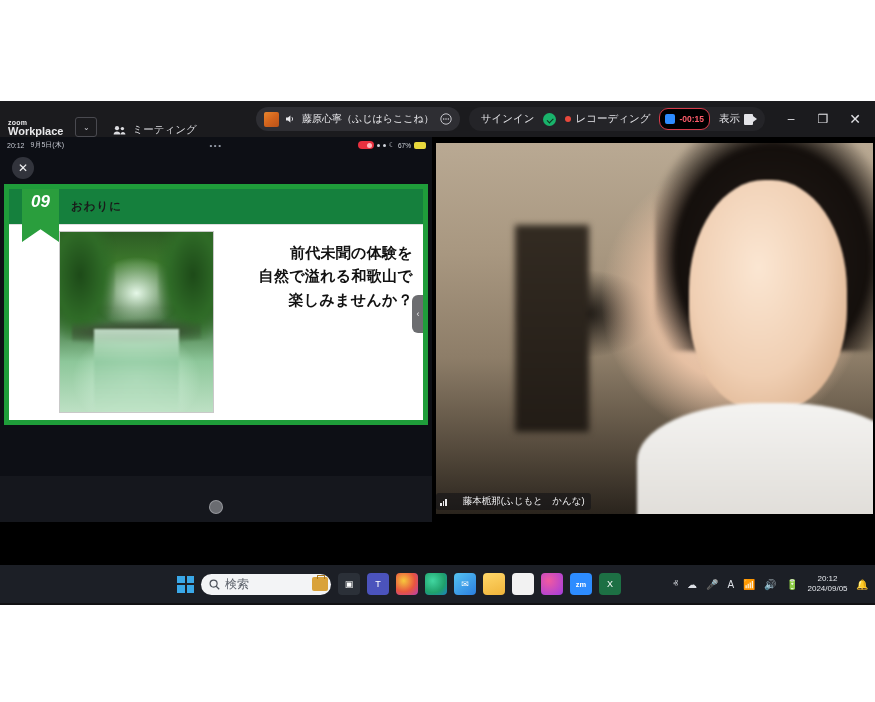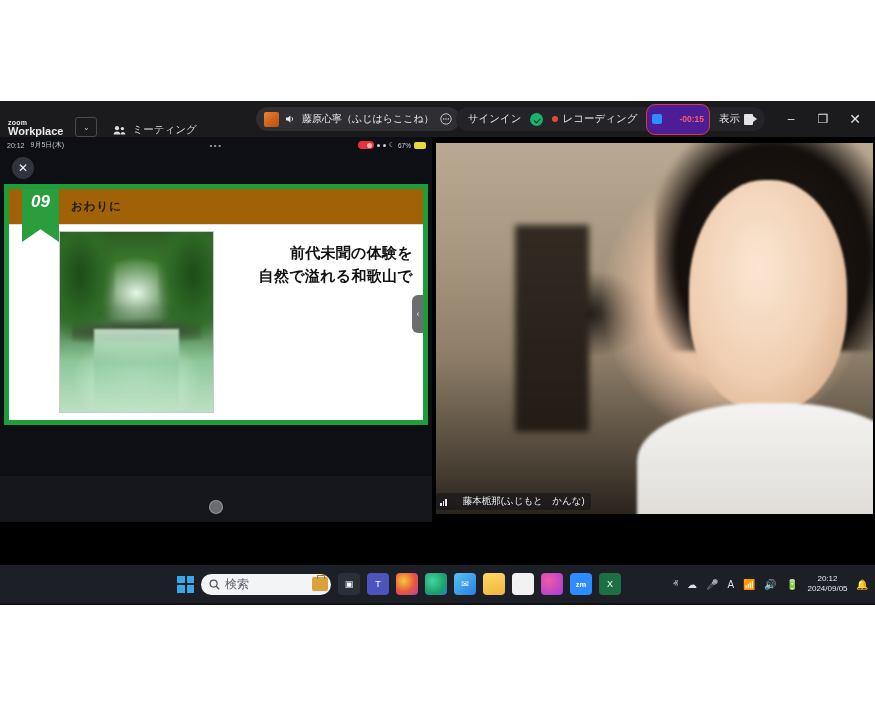--- a/index.html
+++ b/index.html
@@ -57,23 +57,23 @@
   }
   .tb-pill .item { color: #e4e4e8; font-size: 10.5px; display: flex; align-items: center; gap: 4px; white-space: nowrap; }
   .shield { width: 13px; height: 13px; border-radius: 50%; background: #19b36b; position: relative; }
   .shield::after {
     content: ""; position: absolute; left: 3.2px; top: 5.5px; width: 5px; height: 2.5px;
     border-left: 1.6px solid #0d2f1c; border-bottom: 1.6px solid #0d2f1c;
     transform: rotate(-45deg);
   }
   .recdot { width: 6px; height: 6px; border-radius: 50%; background: #e8483c; }
   .rec-badge {
-    display: flex; align-items: center; gap: 17px;
-    border: 1px solid #d63b4a; border-radius: 9px; height: 31px; padding: 0 5px;
-    background: #4c1d95;
+    display: flex; align-items: center; gap: 4px;
+    border: 1px solid #d63b4a; border-radius: 9px; height: 22px; padding: 0 5px;
+    background: #000000;
   }
   .rec-badge .sq { width: 10px; height: 10px; border-radius: 2px; background: #2d8cff; }
   .rec-badge .tm { color: #ff5d6b; font-size: 8.5px; font-weight: 700; }
   .disp-ic { width: 9px; height: 11px; background: #e4e4e8; border-radius: 1px; position: relative; }
   .disp-ic::after { content:""; position:absolute; right:-4px; top:2px; width:0;height:0;
      border-top:3px solid transparent;border-bottom:3px solid transparent;border-left:4px solid #e4e4e8; }
   .win-btn {
     width: 32px; height: 36px; display: flex; align-items: center; justify-content: center;
     color: #e2e2e6; font-size: 12px;
   }
@@ -110,21 +110,21 @@
     display: flex; align-items: center; justify-content: center;
     color: #f2f2f4; font-size: 12px;
   }
   #slide-frame {
     position: absolute; left: 4px; top: 47px; width: 424px; height: 241px;
     background: #1f9d3a; padding: 5px;
   }
   #slide-inner { width: 100%; height: 100%; background: #fff; position: relative; overflow: hidden; }
   #slide-header {
     position: absolute; left: 0; top: 0; width: 100%; height: 36px;
-    background: #a16207; display: flex; align-items: center;
+    background: #15803d; display: flex; align-items: center;
     border-bottom: 1px solid #dedede;
   }
   #slide-header .title { margin-left: 62px; font-size: 11.5px; color: #1a1a1a; letter-spacing: 1px; font-weight: 600; }
   #ribbon {
     position: absolute; left: 13px; top: -5px; width: 37px; height: 58px;
     background: #2a9e3d; color: #fff;
     display: flex; align-items: flex-start; justify-content: center;
     padding-top: 8px;
     font-size: 17px; font-weight: 800; font-style: italic;
     clip-path: polygon(0 0, 100% 0, 100% 100%, 50% 78%, 0 100%);
@@ -368,20 +368,21 @@
             <div id="slide-photo">
               <span class="leafL"></span>
               <span class="leafR"></span>
               <span class="rocks"></span>
               <span class="river"></span>
             </div>
 
             <div id="slide-text">
               <div>前代未聞の体験を</div>
               <div>自然で溢れる和歌山で</div>
+              <div>楽しみませんか？</div>
             </div>
 
             <div id="slide-nav">‹</div>
           </div>
         </div>
 
         <div id="home-zone">
           <div id="ios-home"></div>
         </div>
       </div>

